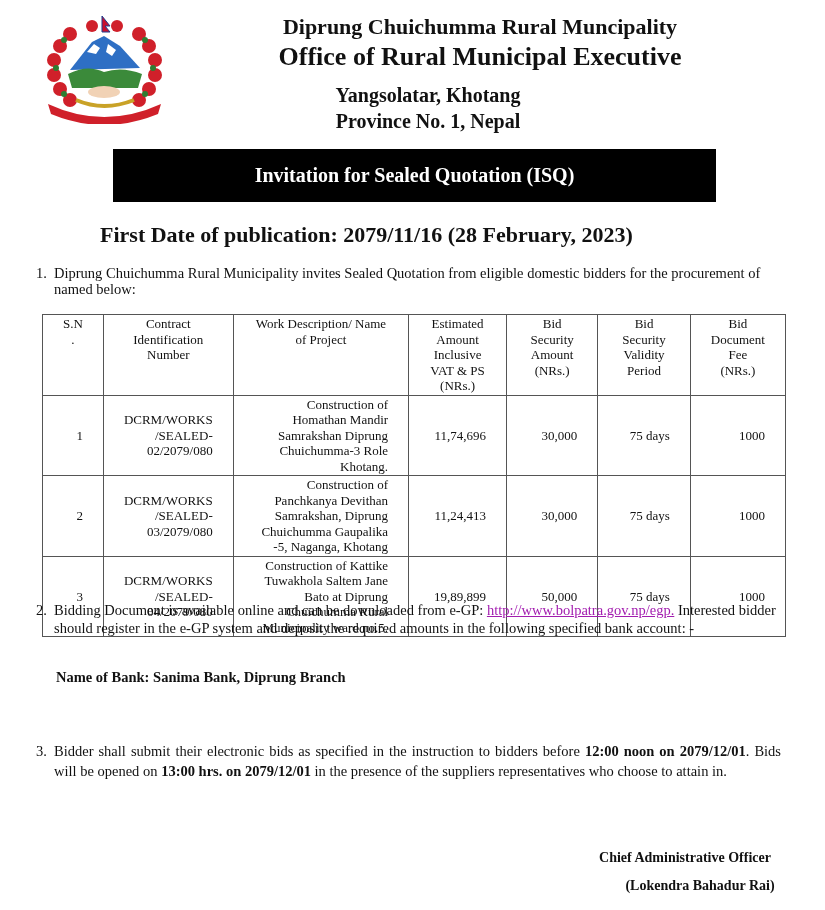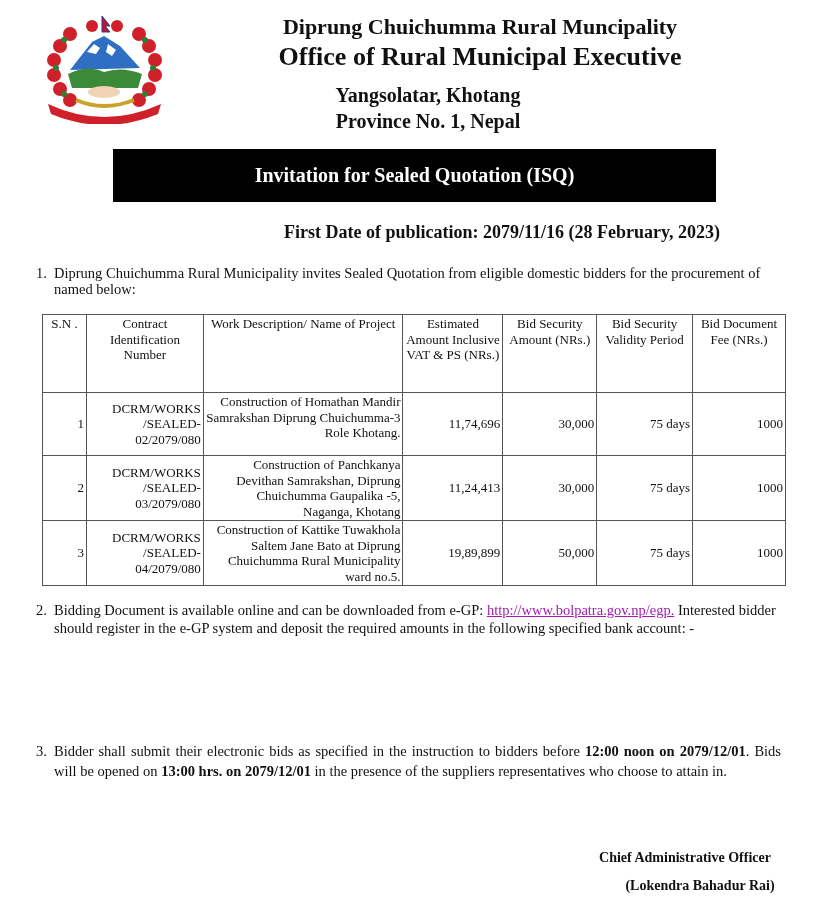--- a/index.html
+++ b/index.html
@@ -4,27 +4,27 @@
 <style>
   html, body { margin: 0; padding: 0; background: #ffffff; }
   body { width: 825px; height: 910px; position: relative; overflow: hidden; font-family: "Liberation Serif", "DejaVu Serif", serif; color: #111; }
   .emblem { position: absolute; left: 42px; top: 12px; width: 125px; height: 112px; }
   .hdr { position: absolute; left: 200px; width: 560px; text-align: center; font-weight: bold; }
   .hdr1 { top: 14px; font-size: 22px; left: 180px; width: 600px; }
   .hdr2 { top: 42px; font-size: 26px; left: 180px; width: 600px; }
   .hdr3 { top: 84px; font-size: 20px; left: 248px; width: 360px; }
   .hdr4 { top: 110px; font-size: 20px; left: 248px; width: 360px; }
   .banner { position: absolute; left: 113px; top: 149px; width: 603px; height: 53px; background: #000; color: #fff; font-weight: bold; font-size: 20px; text-align: center; line-height: 53px; }
-  .pubdate { position: absolute; left: 100px; top: 222px; width: 620px; text-align: right; font-weight: bold; font-size: 18px; }
+  .pubdate { position: absolute; left: 100px; top: 222px; width: 620px; text-align: left; font-weight: bold; font-size: 22px; }
   .para { position: absolute; left: 36px; width: 745px; font-size: 14.5px; line-height: 16px; }
   .para .num { position: absolute; left: 0; top: 0; }
   .para .txt { margin-left: 18px; }
   .p1 { top: 265px; }
   table.bids { position: absolute; left: 42px; top: 314px; width: 744px; border-collapse: collapse; font-size: 13px; line-height: 15.5px; }
-  table.bids th, table.bids td { border: 1px solid #555; text-align: center; vertical-align: top; font-weight: normal; padding: 1px 2px; }
+  table.bids th, table.bids td { border: 1px solid #555; text-align: center; vertical-align: top; font-weight: normal; padding: 1px 20px; }
   table.bids th { height: 75px; }
   table.bids td.mid { vertical-align: middle; }
   table.bids td { height: 60px; text-align: right; }
   table.bids tr.r2 td { height: 62px; }
   table.bids tr.r3 td { height: 62px; }
   .p2 { top: 601px; line-height: 18px; }
   .link { color: #a21caf; text-decoration: underline; cursor: pointer; }
   .bank { position: absolute; left: 52px; top: 668px; font-weight: bold; font-size: 14.5px; line-height: 18.5px; }
   .bank div.l0 { margin-left: 4px; }
   .p3 { top: 741px; line-height: 20px; text-align: justify; }
@@ -144,20 +144,21 @@
     </tr>
   </tbody>
 </table>
 
 <div class="para p2">
   <span class="num">2.</span>
   <div class="txt"><span>Bidding Document is available online and can be downloaded from e-GP: </span><span class="link">http://www.bolpatra.gov.np/egp.</span><span> Interested bidder should register in the e-GP system and deposit the required amounts in the following specified bank account: -</span></div>
 </div>
 
 <div class="bank">
+  <div class="l0">Name of Bank: Sanima Bank, Diprung Branch</div>
 </div>
 
 <div class="para p3">
   <span class="num">3.</span>
   <div class="txt"><span>Bidder shall submit their electronic bids as specified in the instruction to bidders before </span><b>12:00 noon on 2079/12/01</b><span>. Bids will be opened on </span><b>13:00 hrs. on 2079/12/01</b><span> in the presence of the suppliers representatives who choose to attain in.</span></div>
 </div>
 
 <div class="sign sign1">Chief Administrative Officer</div>
 <div class="sign sign2">(Lokendra Bahadur Rai)</div>
 

